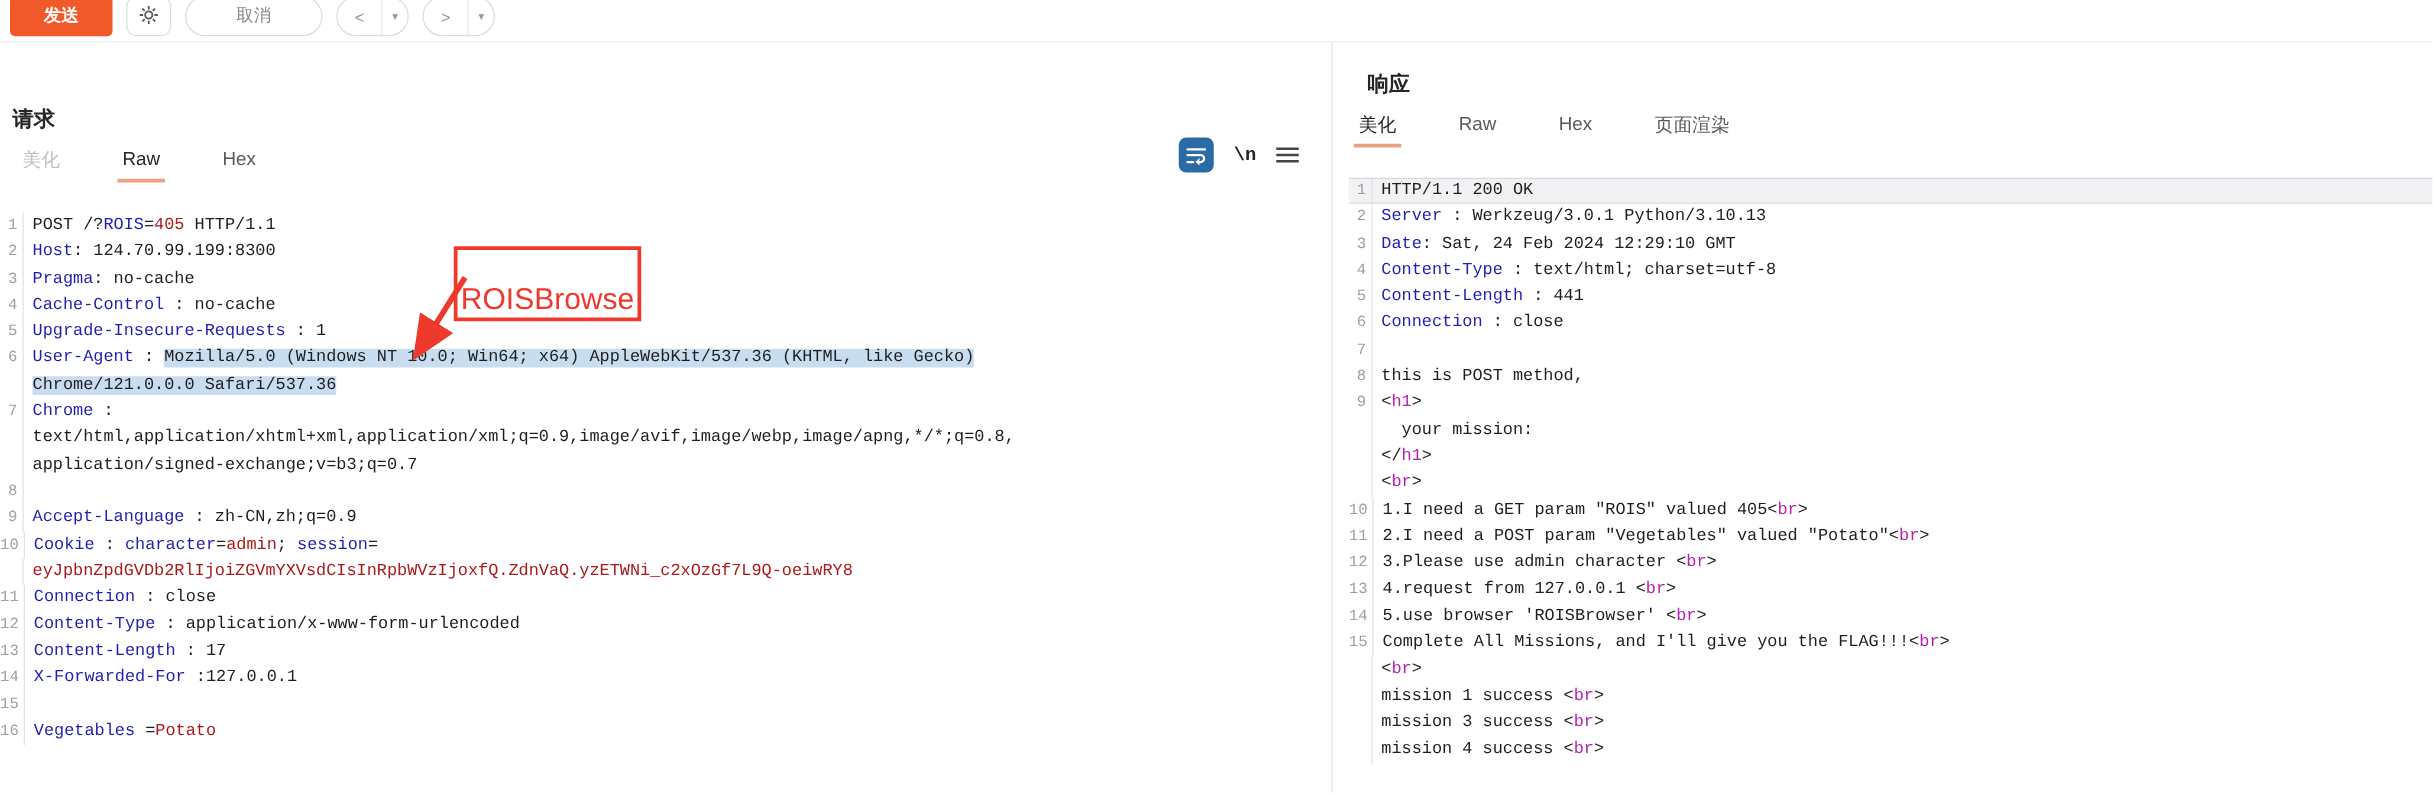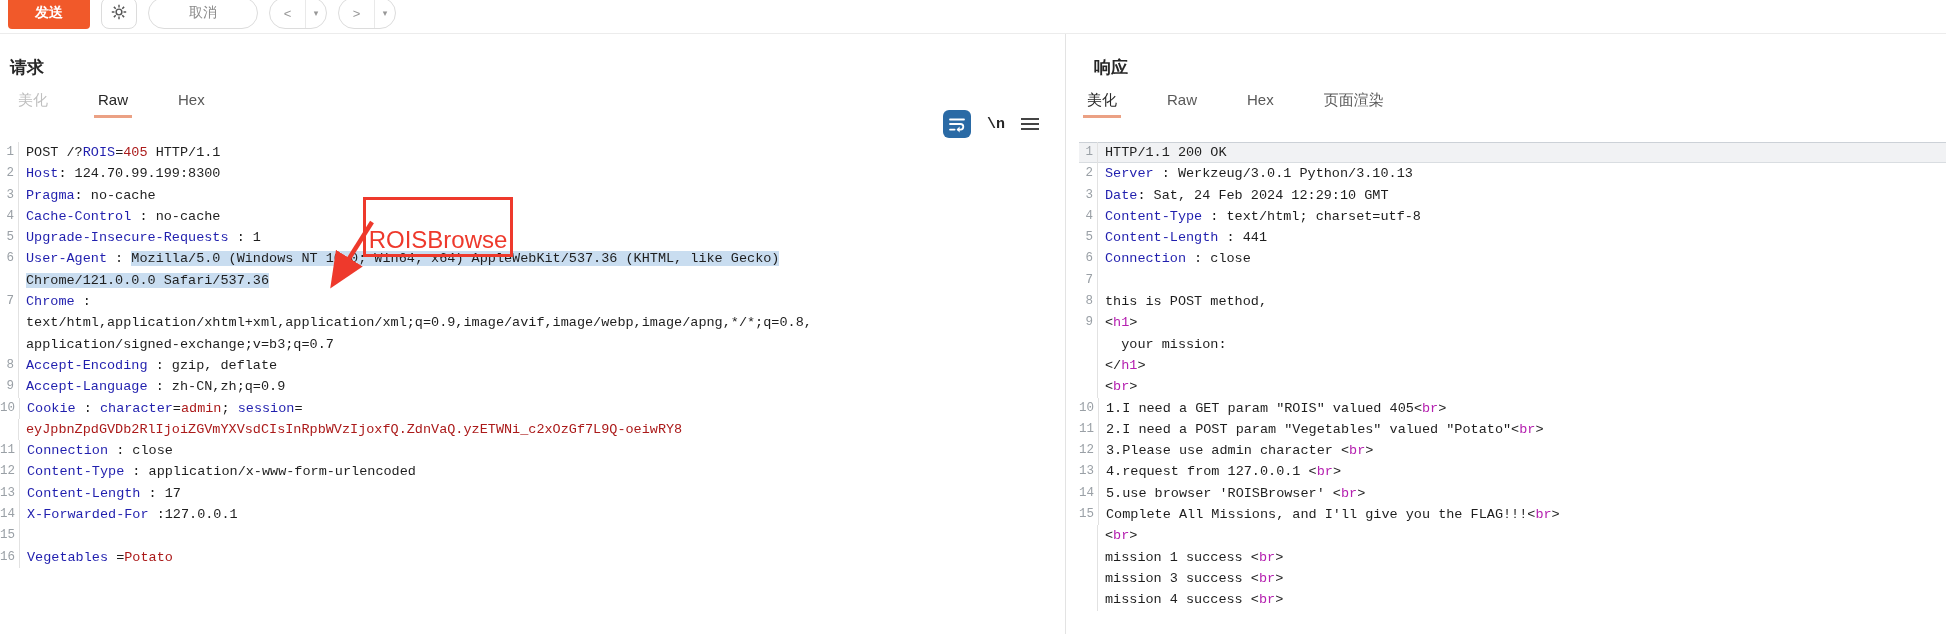--- a/index.html
+++ b/index.html
@@ -18,21 +18,21 @@
   .split-caret { width:20px; height:100%; display:flex; align-items:center; justify-content:center; color:#979797; font-size:9px; }
 
   
   .main { display:flex; height:611px; }
   .panel { padding-top:22px; position:relative; }
   .panel-request { width:1065px; }
   .v-divider { width:1px; background:#e3e3e3; }
   .panel-response { flex:1; padding-left:13px; }
 
   .panel-title { font-size:17px; font-weight:bold; color:#262626; }
-  .panel-request .panel-title { padding-left:10px; }
+  .panel-request .panel-title { padding-left:10px;margin-top:28px; }
   .panel-response .panel-title { margin-left:15px; }
 
   .tabs { display:flex; margin-top:12px; }
   .panel-request .tabs { padding-left:14px; }
   .panel-response .tabs { margin-left:4px; }
   .tab { margin-right:42px; padding:0 4px 8px; font-size:15px; color:#595959; cursor:pointer; }
   .tab.active { color:#262626; border-bottom:3px solid #eba184; padding-bottom:5px; }
   .tab.disabled { color:#bfbfbf; }
 
   .tab-icons { position:absolute; top:76px; right:26px; display:flex; align-items:center; gap:16px; }
@@ -116,21 +116,21 @@
         <div class="line"><span class="ln">1</span><span class="code"><span class="c-t">POST /?</span><span class="c-k">ROIS</span><span class="c-t">=</span><span class="c-r">405</span><span class="c-t"> HTTP/1.1</span></span></div>
         <div class="line"><span class="ln">2</span><span class="code"><span class="c-k">Host</span><span class="c-t">: 124.70.99.199:8300</span></span></div>
         <div class="line"><span class="ln">3</span><span class="code"><span class="c-k">Pragma</span><span class="c-t">: no-cache</span></span></div>
         <div class="line"><span class="ln">4</span><span class="code"><span class="c-k">Cache-Control</span><span class="c-t"> : no-cache</span></span></div>
         <div class="line"><span class="ln">5</span><span class="code"><span class="c-k">Upgrade-Insecure-Requests</span><span class="c-t"> : 1</span></span></div>
         <div class="line"><span class="ln">6</span><span class="code"><span class="c-k">User-Agent</span><span class="c-t"> : </span><span class="c-t sel">Mozilla/5.0 (Windows NT 10.0; Win64; x64) AppleWebKit/537.36 (KHTML, like Gecko)</span></span></div>
         <div class="line"><span class="ln"></span><span class="code"><span class="c-t sel">Chrome/121.0.0.0 Safari/537.36</span></span></div>
         <div class="line"><span class="ln">7</span><span class="code"><span class="c-k">Chrome</span><span class="c-t"> :</span></span></div>
         <div class="line"><span class="ln"></span><span class="code"><span class="c-t">text/html,application/xhtml+xml,application/xml;q=0.9,image/avif,image/webp,image/apng,*/*;q=0.8,</span></span></div>
         <div class="line"><span class="ln"></span><span class="code"><span class="c-t">application/signed-exchange;v=b3;q=0.7</span></span></div>
-        <div class="line"><span class="ln">8</span><span class="code"><span class="c-k">Accept-Encoding</span><span class="c-t"> : gzip, deflate</span></span></div>
+        <div class="line"><span class="ln">8</span></div>
         <div class="line"><span class="ln">9</span><span class="code"><span class="c-k">Accept-Language</span><span class="c-t"> : zh-CN,zh;q=0.9</span></span></div>
         <div class="line"><span class="ln">10</span><span class="code"><span class="c-k">Cookie</span><span class="c-t"> : </span><span class="c-k">character</span><span class="c-t">=</span><span class="c-r">admin</span><span class="c-t">; </span><span class="c-k">session</span><span class="c-t">=</span></span></div>
         <div class="line"><span class="ln"></span><span class="code"><span class="c-r">eyJpbnZpdGVDb2RlIjoiZGVmYXVsdCIsInRpbWVzIjoxfQ.ZdnVaQ.yzETWNi_c2xOzGf7L9Q-oeiwRY8</span></span></div>
         <div class="line"><span class="ln">11</span><span class="code"><span class="c-k">Connection</span><span class="c-t"> : close</span></span></div>
         <div class="line"><span class="ln">12</span><span class="code"><span class="c-k">Content-Type</span><span class="c-t"> : application/x-www-form-urlencoded</span></span></div>
         <div class="line"><span class="ln">13</span><span class="code"><span class="c-k">Content-Length</span><span class="c-t"> : 17</span></span></div>
         <div class="line"><span class="ln">14</span><span class="code"><span class="c-k">X-Forwarded-For</span><span class="c-t"> :127.0.0.1</span></span></div>
         <div class="line"><span class="ln">15</span><span class="code"></span></div>
         <div class="line"><span class="ln">16</span><span class="code"><span class="c-k">Vegetables</span><span class="c-t"> =</span><span class="c-r">Potato</span></span></div>
       </div>

